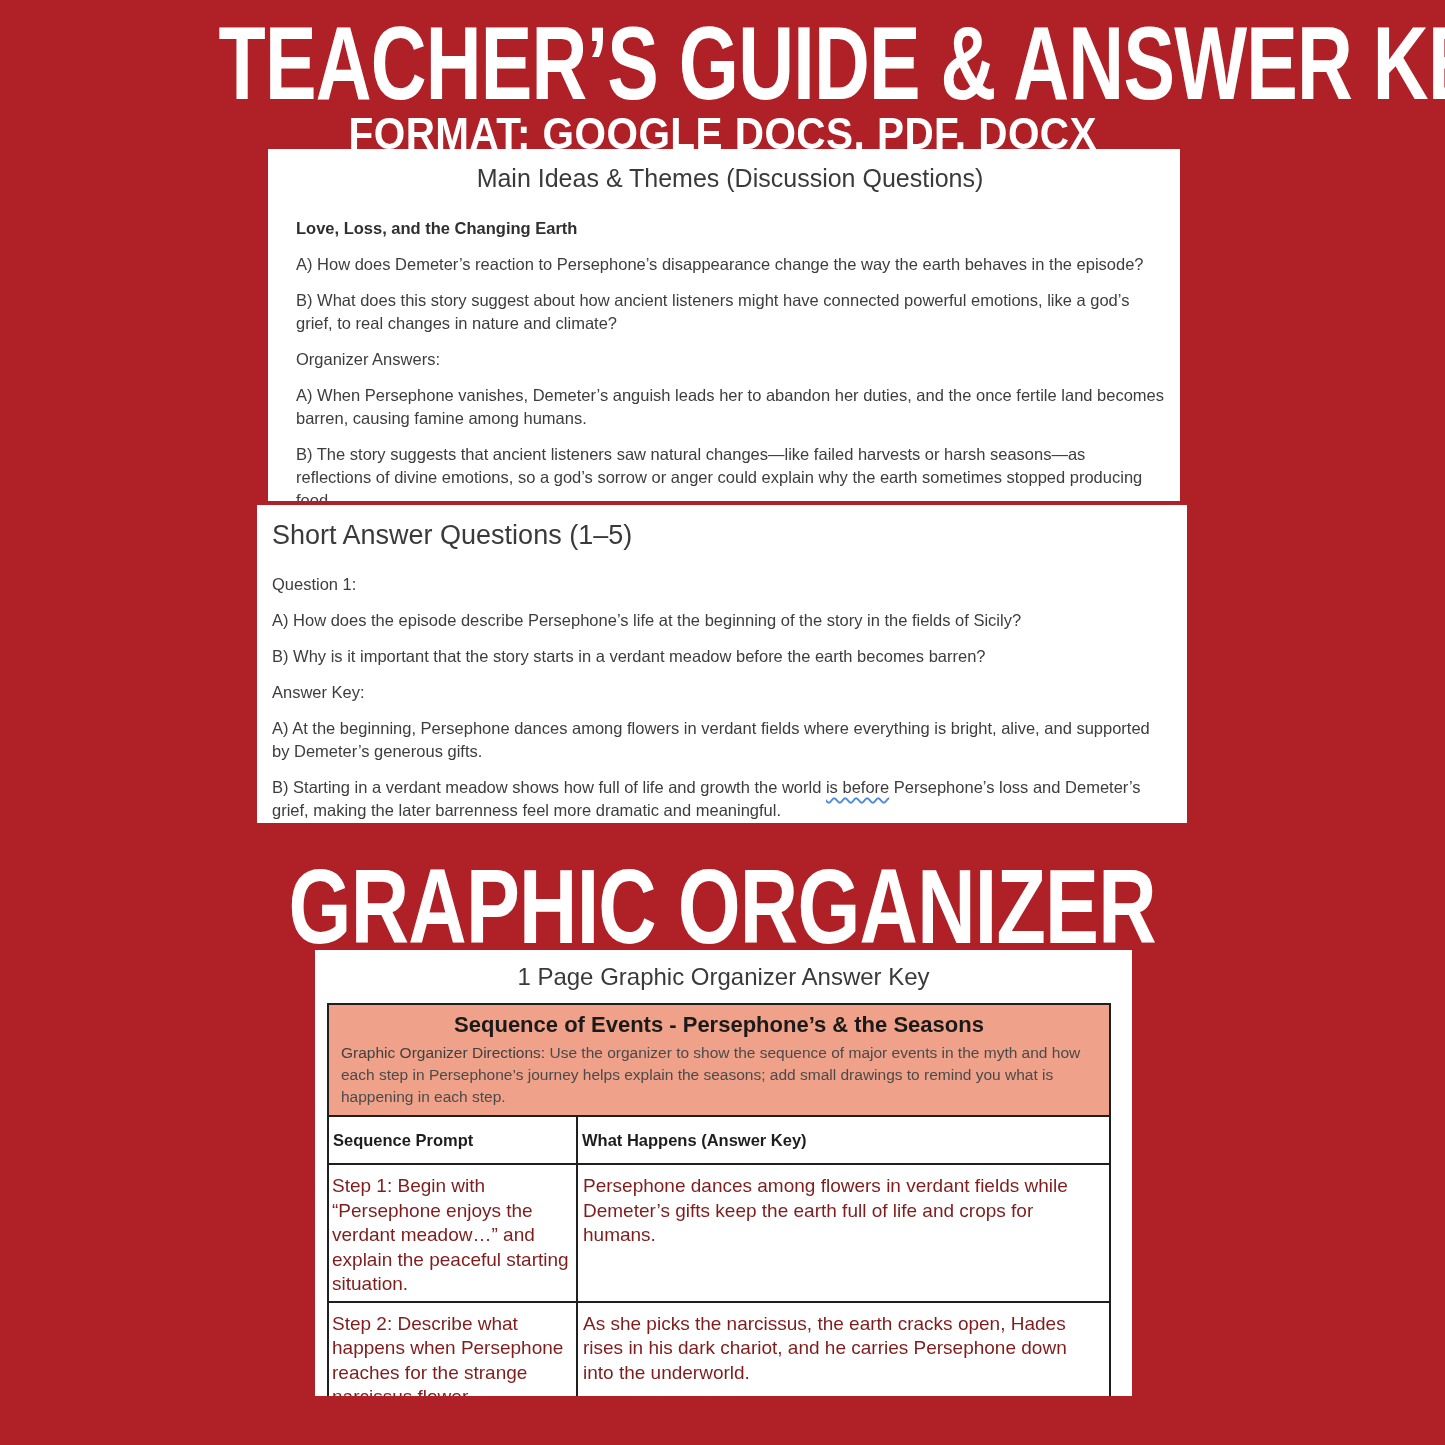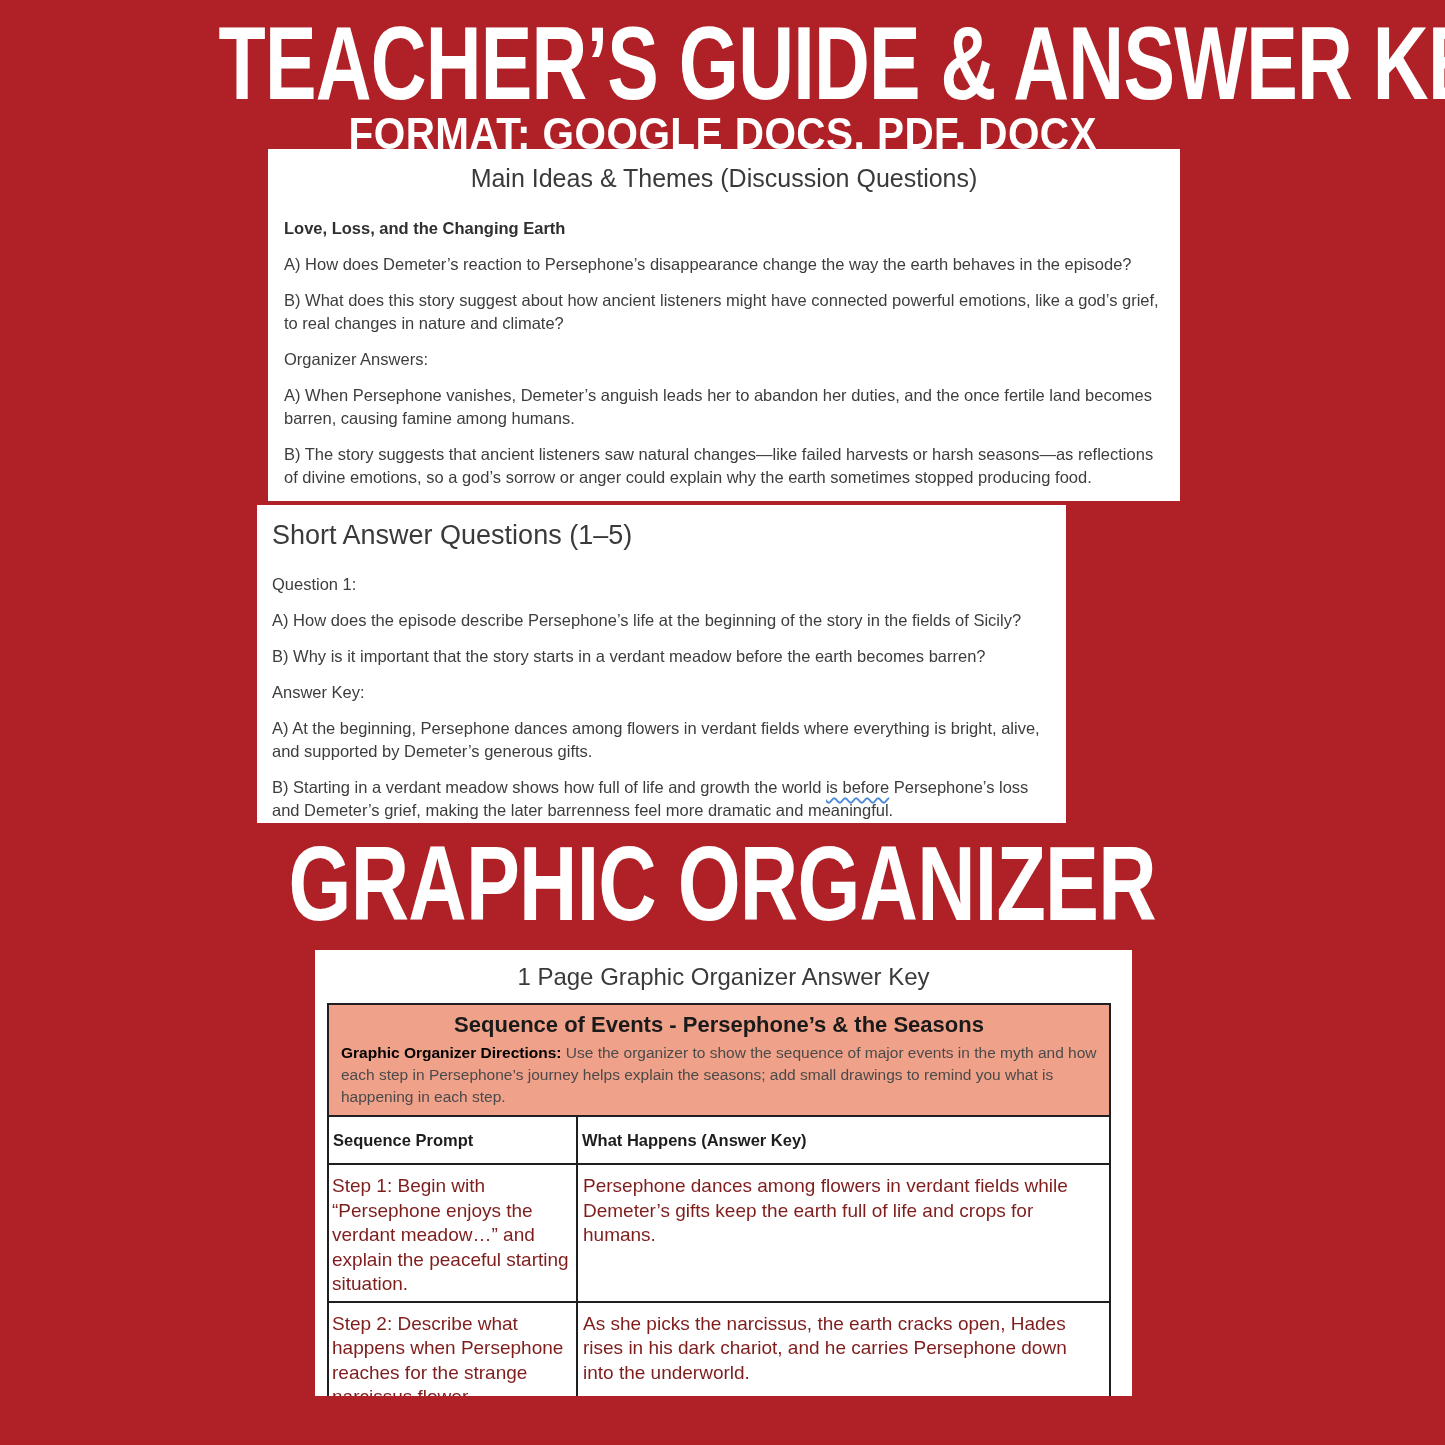--- a/index.html
+++ b/index.html
@@ -17,36 +17,36 @@
   .hero-title { top: 12px; }
   .hero-title .hero-inner {
     font-size: 103px; font-weight: 800; letter-spacing: -1px;
     transform: scaleX(0.75); line-height: 1.0;
   }
   .hero-subtitle { top: 112px; }
   .hero-subtitle .hero-inner {
     font-size: 44px; font-weight: 600; letter-spacing: 0.5px;
     transform: scaleX(0.92); line-height: 1.0;
   }
-  .section-title { top: 831px; }
+  .section-title { top: 854px; }
   .section-title .hero-inner {
     font-size: 105px; font-weight: 800; letter-spacing: -1px;
     transform: scaleX(0.77); line-height: 1.0;
   }
 
   
   .doc-panel {
     position: absolute;
     background: #FFFFFF;
     box-sizing: border-box;
     overflow: hidden;
     color: #3D3D3D;
   }
-  #panel-discussion { left: 268px; top: 149px; width: 912px; height: 352px; padding: 14px 16px 0 16px; }
-  #panel-shortanswer { left: 257px; top: 505px; width: 809px; height: 318px; padding: 14px 20px 0 15px; }
+  #panel-discussion { left: 268px; top: 149px; width: 912px; height: 352px; padding: 14px 16px 0 28px; }
+  #panel-shortanswer { left: 257px; top: 505px; width: 930px; height: 318px; padding: 14px 20px 0 15px; }
   #panel-organizer  { left: 315px; top: 950px; width: 817px; height: 446px; padding: 12px 0 0 0; }
 
   .doc-title-center {
     font-size: 25px; line-height: 30px; text-align: center;
     color: #3A3A3A; margin: 0;
   }
   .doc-title-left {
     font-size: 27px; line-height: 32px; text-align: left;
     color: #3A3A3A; margin: 0;
   }
@@ -85,21 +85,21 @@
   .col-answer { width: 533px; }
 
   .org-head-cell { background: #F0A189; padding: 6px 12px 7px 12px; margin-top: 20px; }
   .org-table-title {
     text-align: center; font-weight: bold; font-size: 22px;
     line-height: 28px; color: #1A1A1A; margin: 0 0 3px 0;
   }
   .org-directions {
     font-size: 15.5px; line-height: 22px; color: #4A4A4A; margin: 0;
   }
-  .org-directions .dir-label { font-weight: bold; color: #000000; }
+  .org-directions .dir-label { font-weight: normal; color: #404040; }
 
   .org-col-header {
     text-align: left; font-weight: bold; font-size: 16.5px;
     vertical-align: middle !important;
     height: 48px; padding: 4px; color: #1E1E1E; background: #FFFFFF;
   }
   .org-cell {
     font-size: 19px; line-height: 24.5px; color: #7f1d1d; background: #FFFFFF;
   }
   .org-cell.prompt { padding: 9px 2px 4px 3px; }

